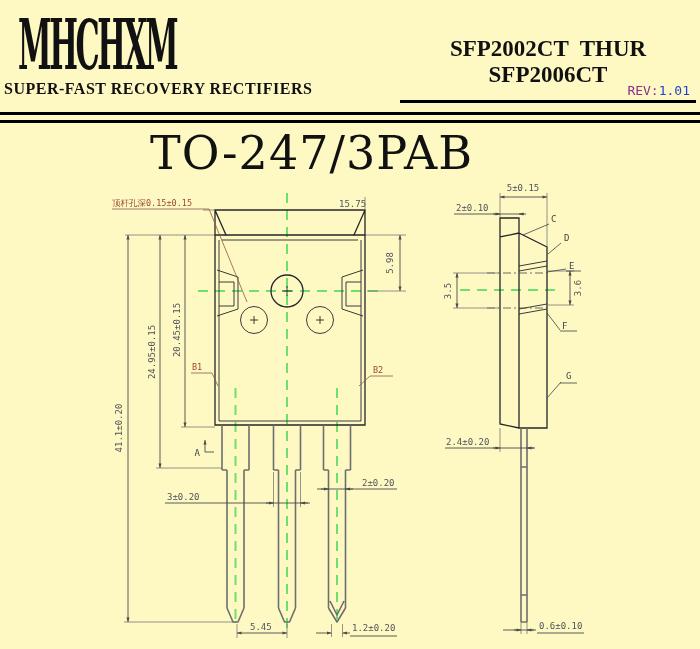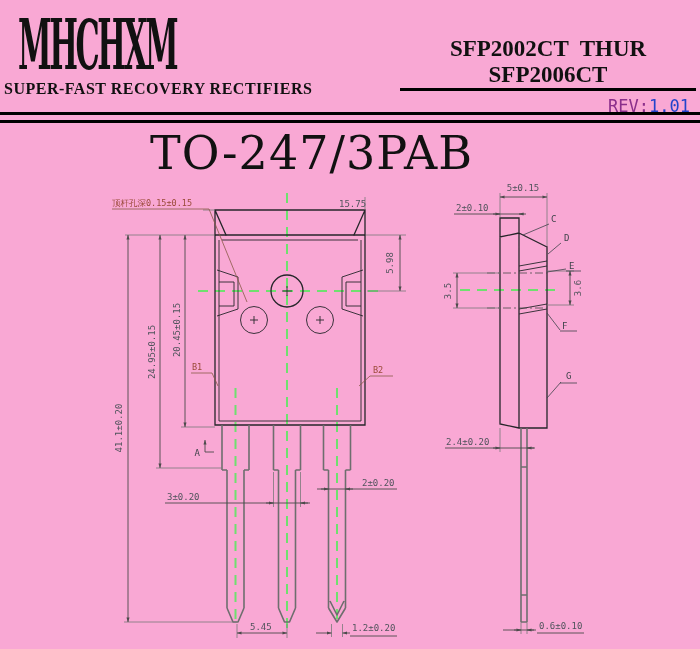--- a/index.html
+++ b/index.html
@@ -1,25 +1,25 @@
 <!DOCTYPE html>
 <html><head>
 <meta charset="utf-8">
 <style>
   html,body{margin:0;padding:0;background:#fff;}
-  #page{position:relative;width:700px;height:649px;background:#f9a8d4;overflow:hidden;
+  #page{position:relative;width:700px;height:649px;background:#fef9c3;overflow:hidden;
         font-family:"DejaVu Serif",serif;color:#111;}
   .abs{position:absolute;}
   #logo{left:18px;top:4px;font-weight:bold;font-size:38px;letter-spacing:-3px;
         transform:scaleX(0.8) scaleY(1.8);transform-origin:0 0;font-family:"DejaVu Serif",serif;}
   #partrange{left:400px;right:4px;top:36px;text-align:center;font-weight:bold;font-size:23px;
-        font-family:"Liberation Serif",serif;border-bottom:3px solid #000;padding-bottom:0;word-spacing:6px;}
+        font-family:"Liberation Serif",serif;border-bottom:3px solid #000;padding-bottom:12px;word-spacing:6px;}
   #subtitle{left:4px;top:80px;font-weight:bold;font-size:16px;letter-spacing:.5px;
         font-family:"Liberation Serif",serif;}
-  #rev{right:10px;top:96px;font-family:"DejaVu Sans Mono",monospace;font-size:17px;}
+  #rev{right:10px;top:83px;font-family:"DejaVu Sans Mono",monospace;font-size:13px;}
   #rev .rl{color:#8B2F8B}
   #rev .rv{color:#2244CC}
   #rule{left:0;right:0;top:112px;height:5px;border-top:3px solid #000;border-bottom:3px solid #000;}
   #title{left:150px;top:126px;width:350px;text-align:left;font-size:46px;letter-spacing:1px;
         font-family:"DejaVu Serif",serif;}
   svg{position:absolute;left:0;top:0;}
   .ol{stroke:#26262a;stroke-width:1.3;fill:none;stroke-linecap:square;}
   .ol2{stroke:#26262a;stroke-width:.9;fill:none;}
   .leg{stroke:#6e6e6e;stroke-width:1.6;fill:none;stroke-linejoin:round;}
   .cl{stroke:#6FE06F;stroke-width:2;fill:none;stroke-dasharray:10 7;}

